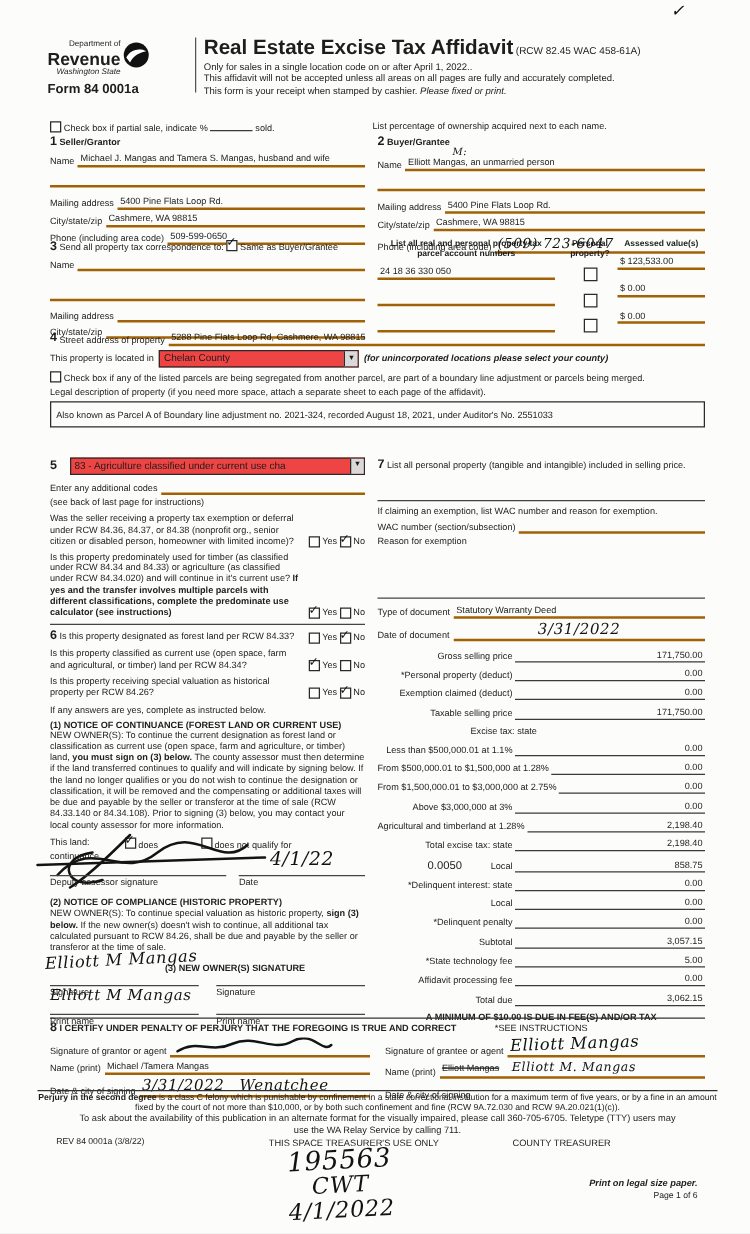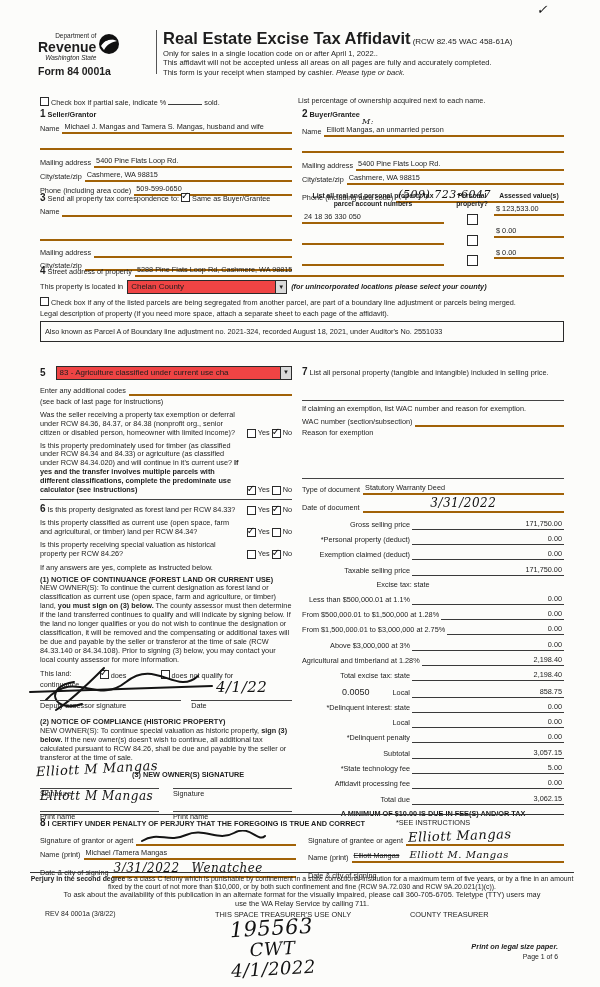--- a/index.html
+++ b/index.html
@@ -54,21 +54,21 @@
       <div class="b" style="font-size:10.5px;margin-top:3px">Form 84 0001a</div>
     </div>
     <div style="width:1px;background:#555;margin:2px 6px 4px 0"></div>
     <div style="flex:1">
       <div>
         <span class="b" style="font-size:16.5px">Real Estate Excise Tax Affidavit</span>
         <span style="font-size:8px">(RCW 82.45 WAC 458-61A)</span>
       </div>
       <div style="font-size:7.6px;margin-top:1px">Only for sales in a single location code on or after April 1, 2022..</div>
       <div style="font-size:7.6px">This affidavit will not be accepted unless all areas on all pages are fully and accurately completed.</div>
-      <div style="font-size:7.6px"><span>This form is your receipt when stamped by cashier. </span><span class="i">Please type or back.</span></div>
+      <div style="font-size:7.6px"><span>This form is your receipt when stamped by cashier. </span><span class="i">Please fixed or print.</span></div>
     </div>
   </div>
 
   <div style="position:absolute;left:40px;top:97px;right:38px;display:flex">
     <div style="width:258px;flex:0 0 auto">
       <span class="cb"></span>
       <span>Check box if partial sale, indicate %</span>
       <span style="display:inline-block;width:34px;border-bottom:1px solid #3a3a3a"></span>
       <span>sold.</span>
     </div>

